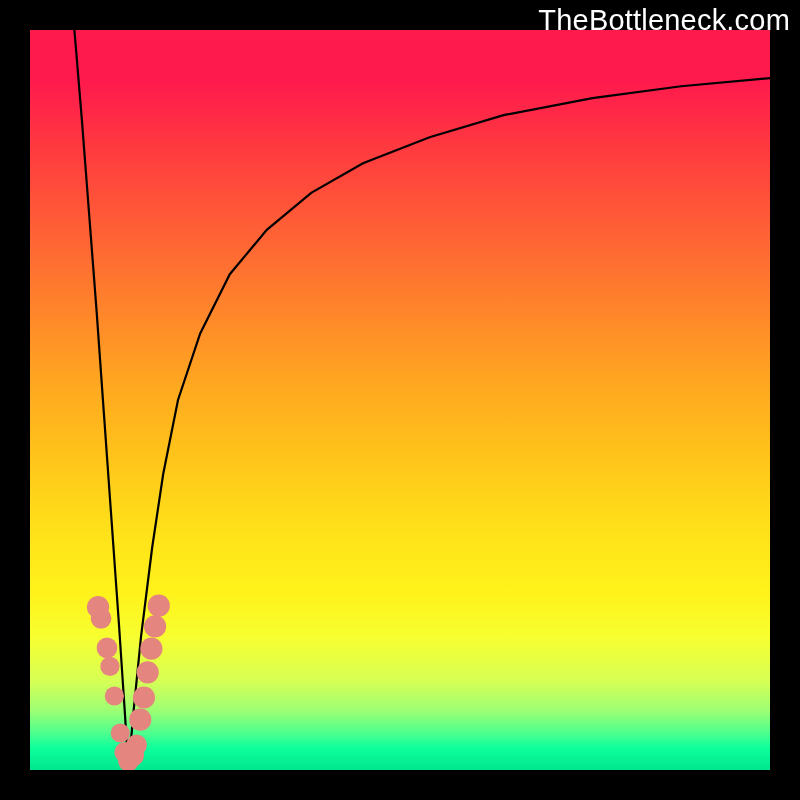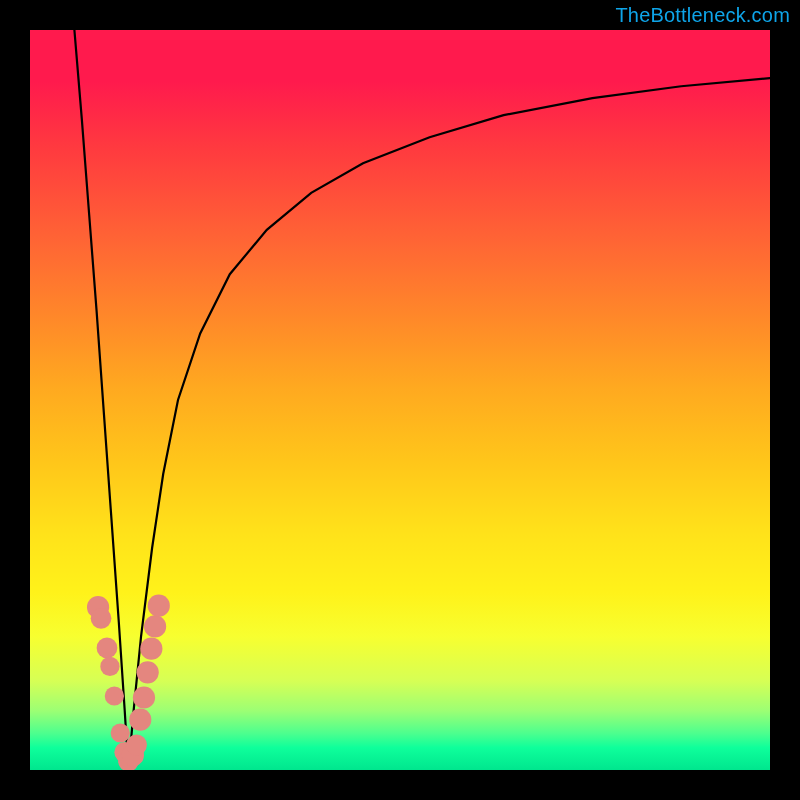--- a/index.html
+++ b/index.html
@@ -44,22 +44,22 @@
       #9cff74 92%,
       #4eff8e 95%,
       #0eff9b 97%,
       #00e68e 100%
     );
   }
   .attribution {
     position: absolute;
     top: 4px;
     right: 10px;
-    color: #0ea5e9;
-    font-size: 20px;
+    color: #ffffff;
+    font-size: 29px;
     font-weight: 500;
     letter-spacing: 0.2px;
     user-select: none;
   }
   svg.curves {
     position: absolute;
     inset: 0;
   }
   .curve-line {
     fill: none;

